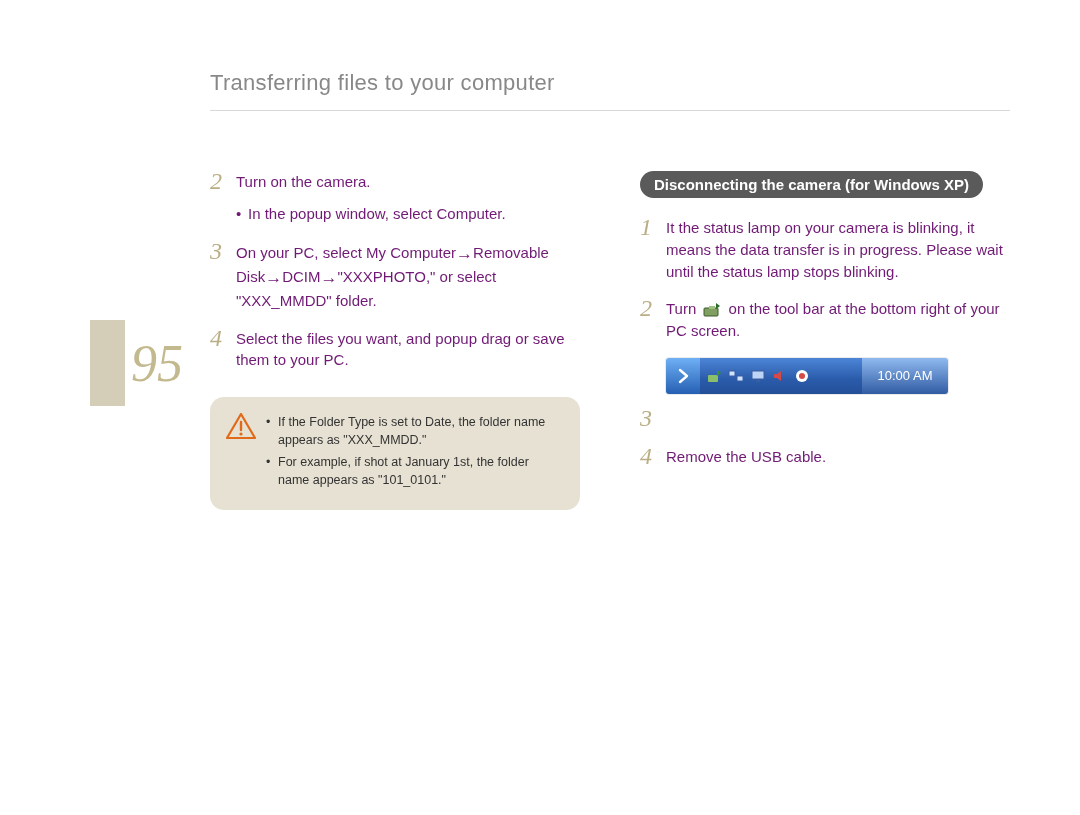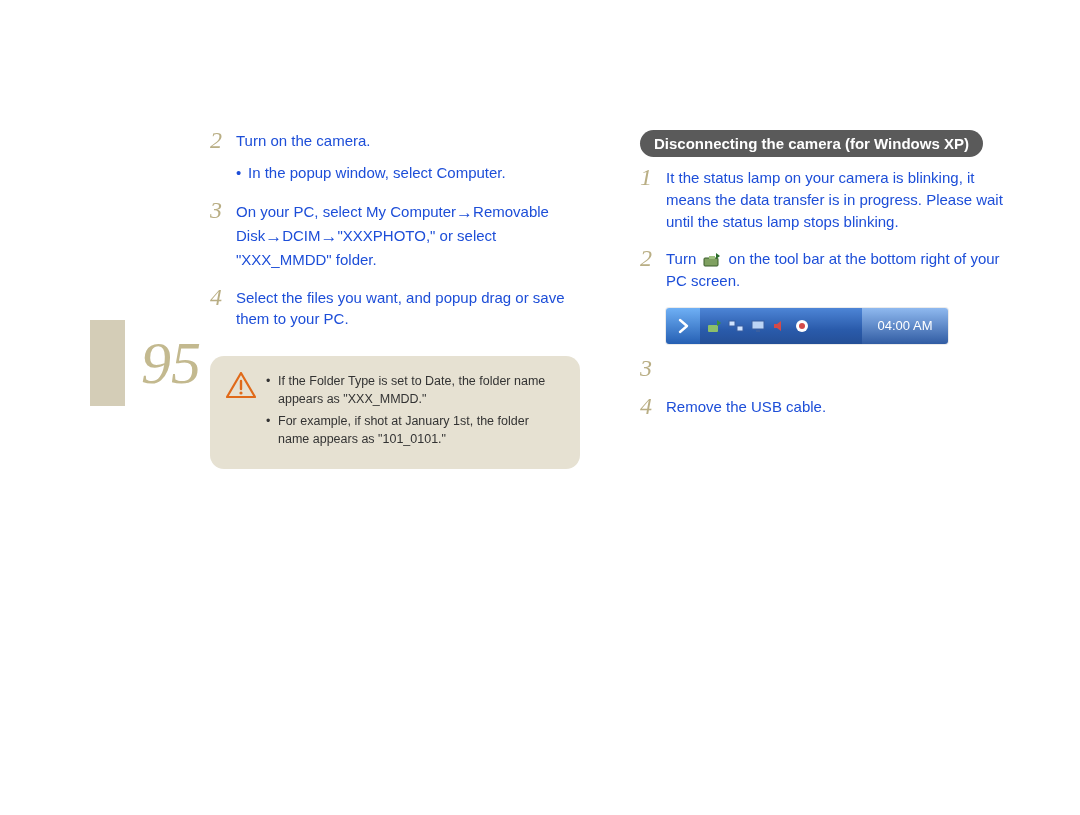--- a/index.html
+++ b/index.html
@@ -1,52 +1,53 @@
 <!DOCTYPE html>
 <html><head>
 <meta charset="utf-8">
 <style>
   * { box-sizing: border-box; margin: 0; padding: 0; }
   html, body { width: 1080px; height: 815px; background: #fff; font-family: Arial, Helvetica, sans-serif; color: #222; }
   .page { position: relative; width: 1080px; height: 815px; padding: 70px 70px 0 120px; }
   .header { color: #888; font-size: 22px; font-weight: 300; letter-spacing: 0.3px; padding-bottom: 14px; border-bottom: 1px solid #d8d8d8; margin-left: 90px; }
   .page-number-block { position: absolute; left: 90px; top: 320px; display: flex; align-items: center; }
   .page-num-bg { width: 35px; height: 86px; background: #d4cdb7; }
-  .page-num { font-style: italic; font-family: Georgia, 'Times New Roman', serif; font-size: 60px; color: #c3b98f; margin-left: 16px; font-weight: 300; }
+  .page-num { font-style: italic; font-family: Georgia, 'Times New Roman', serif; font-size: 52px; color: #c3b98f; margin-left: 6px; font-weight: 300; }
   .columns { display: flex; gap: 60px; margin-top: 60px; margin-left: 90px; }
   .col { width: 400px; }
   .step { display: flex; align-items: flex-start; margin-bottom: 16px; }
   .step-num { font-style: italic; font-family: Georgia, 'Times New Roman', serif; font-size: 24px; color: #b9ae84; width: 26px; flex-shrink: 0; line-height: 1; margin-top: -2px; }
-  .step-body { font-size: 15px; line-height: 1.45; color: #1d4ed8; }
+  .step-body { font-size: 15px; line-height: 1.45; color: #701a75; }
   .sub-bullet { display: flex; align-items: flex-start; margin-top: 10px; margin-left: 0; }
   .bullet-dot { width: 12px; flex-shrink: 0; font-size: 15px; line-height: 1.45; }
   b { font-weight: 400; }
   .arrow { font-size: 17px; display:inline-block; transform: translateY(1px); }
   .note-box { background: #e6e1d2; border-radius: 14px; padding: 16px 18px 16px 16px; display: flex; align-items: flex-start; margin-top: 26px; margin-left: 0; }
   .warn-icon { width: 30px; height: 26px; flex-shrink: 0; margin-right: 10px; }
   .warn-icon svg { width: 30px; height: 26px; }
   .note-list { font-size: 12.5px; line-height: 1.45; color: #333; }
   .note-item { display: flex; margin-bottom: 4px; }
   .note-dot { width: 12px; flex-shrink: 0; }
-  .subheading-pill { display: inline-block; background: #5a5a5a; color: #fff; border-radius: 14px; padding: 5px 14px; font-size: 15px; font-weight: 700; margin-bottom: 10px; }
+  .subheading-pill { display: inline-block; background: #5a5a5a; color: #fff; border-radius: 14px; padding: 5px 14px; font-size: 15px; font-weight: 700; margin-bottom: 19px; }
   .intro-text { font-size: 15px; line-height: 1.45; margin-bottom: 22px; }
   .inline-icon { display: inline-block; width: 20px; height: 18px; vertical-align: -4px; margin: 0 2px; }
   .inline-icon svg { width: 20px; height: 18px; }
   .taskbar-img { width: 282px; height: 36px; border-radius: 3px; display: flex; align-items: stretch; margin: 6px 0 14px 26px; overflow: hidden; box-shadow: 0 0 0 1px rgba(0,0,0,0.08); }
   .taskbar-start { width: 34px; background: linear-gradient(180deg,#6fb0f5 0%,#255fb3 100%); display:flex; align-items:center; justify-content:center; }
   .taskbar-start svg { width:16px; height:16px; }
   .taskbar-icons { flex: 1; background: linear-gradient(180deg,#4d85d6 0%,#2a5bab 60%,#244f97 100%); display:flex; align-items:center; gap:6px; padding-left:6px; }
   .tb-ic { width:16px; height:16px; }
   .taskbar-clock { width: 86px; background: linear-gradient(180deg,#8fb9ef 0%,#315ca3 100%); color: #fff; font-size: 13px; display:flex; align-items:center; justify-content:center; font-family: Tahoma, Arial, sans-serif; }
 </style>
 </head>
 <body>
 
 <div class="page">
 
+  <div class="header">Transferring files to your computer</div>
 
   <div class="page-number-block">
     <div class="page-num-bg"></div>
     <div class="page-num">95</div>
   </div>
 
   <div class="columns">
 
     <div class="col">
 
@@ -137,21 +138,21 @@
               <rect x="6" y="12" width="4" height="2" fill="#3a5fa0"></rect>
             </svg>
           <svg class="tb-ic" viewBox="0 0 16 16">
               <path d="M2 6 H5 L9 3 V13 L5 10 H2 Z" fill="#d24a4a"></path>
             </svg>
           <svg class="tb-ic" viewBox="0 0 16 16">
               <circle cx="8" cy="8" r="6" fill="#fff"></circle>
               <circle cx="8" cy="8" r="3" fill="#d24a4a"></circle>
             </svg>
         </div>
-        <div class="taskbar-clock">04:00 AM</div>
+        <div class="taskbar-clock">10:00 AM</div>
       </div>
 
       <div class="step">
         <div class="step-num">3</div>
       </div>
 
       <div class="step">
         <div class="step-num">4</div>
         <div class="step-body">Remove the USB cable.</div>
       </div>

